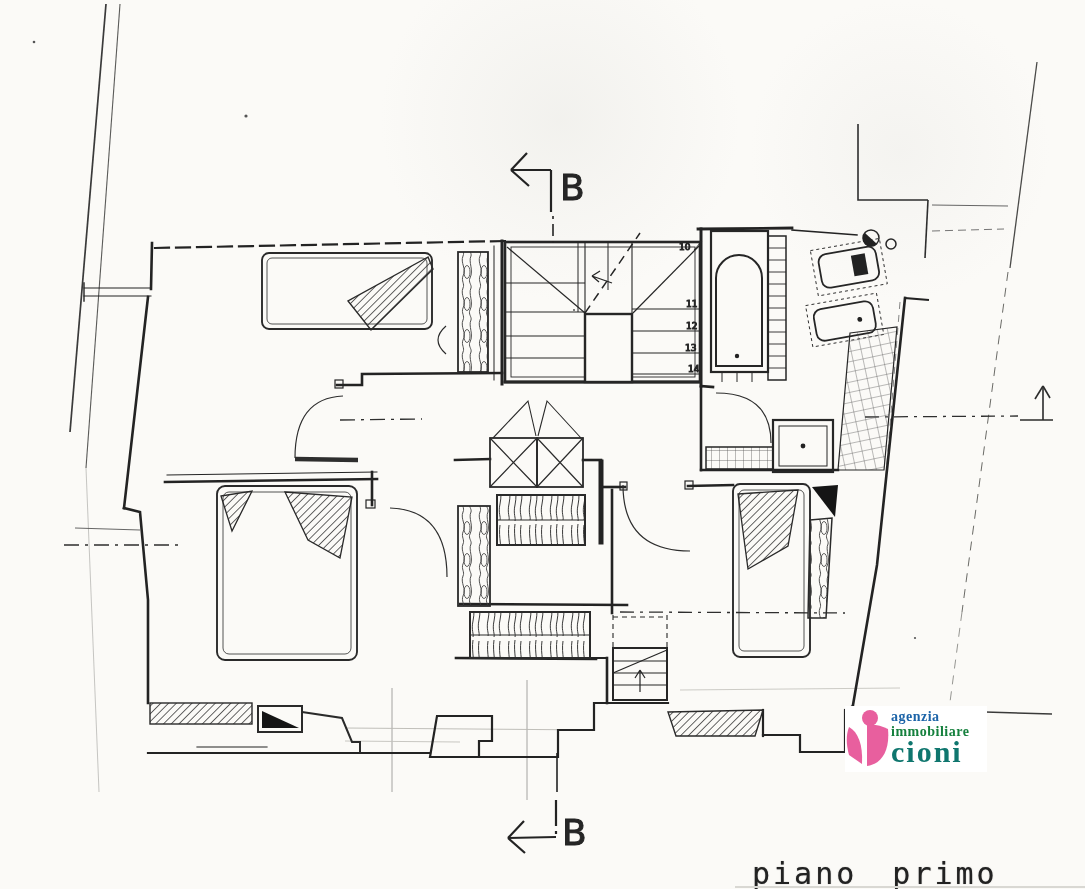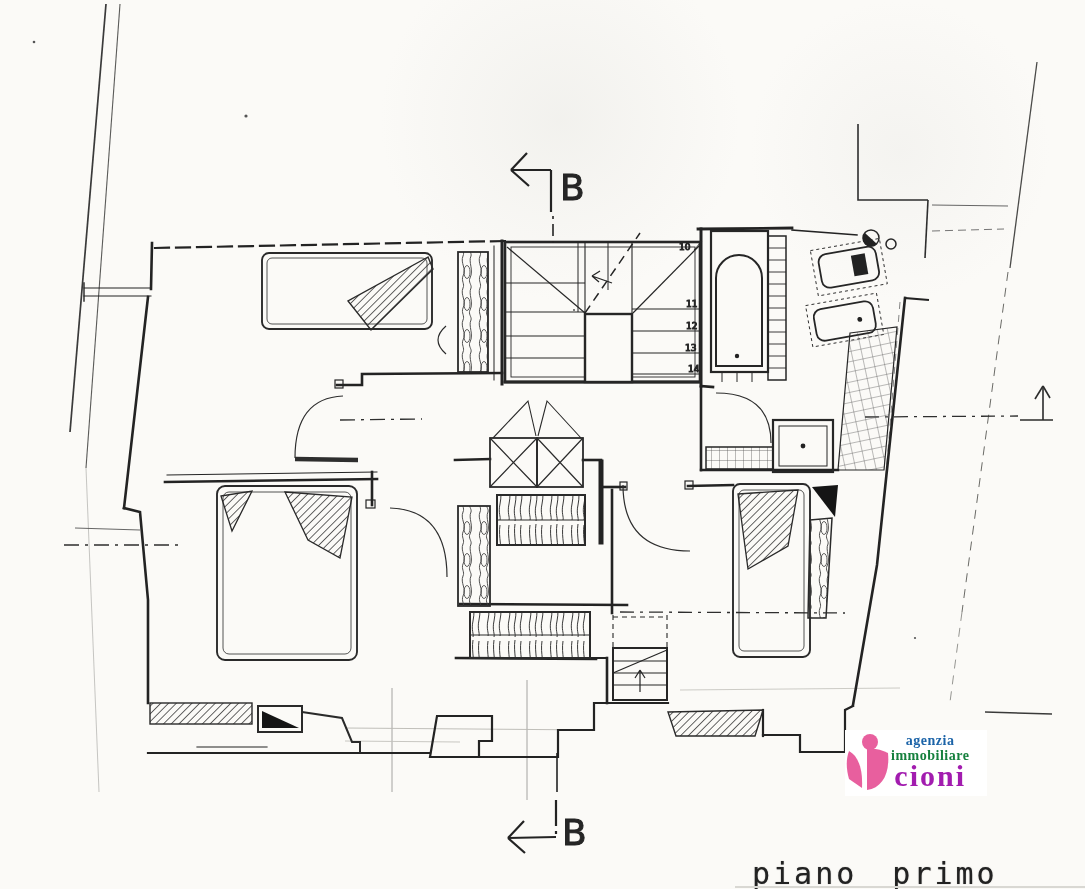--- a/index.html
+++ b/index.html
@@ -9,22 +9,22 @@
       radial-gradient(circle at 560px 120px, rgba(225,225,220,.35), rgba(0,0,0,0) 180px),
       radial-gradient(circle at 900px 150px, rgba(228,228,224,.3), rgba(0,0,0,0) 150px),
       #fbfaf7;
     font-family:"Liberation Sans", sans-serif;
   }
   #plan-svg{position:absolute;left:0;top:0;}
   .lbl{font-family:"DejaVu Sans", sans-serif;fill:#262626;}
   .stairnum{font-family:"DejaVu Sans", sans-serif;font-size:9px;fill:#333;}
   .secB{font-size:36px;font-weight:400;}
   #logo{
-    position:absolute;left:845px;top:730px;width:142px;height:66px;
-    background:#ffffff;display:flex;align-items:flex-start;text-align:center;
+    position:absolute;left:845px;top:706px;width:142px;height:66px;
+    background:#ffffff;display:flex;align-items:flex-start;
   }
   #logo .icon{width:46px;height:62px;flex:0 0 auto;}
   #logo .words{padding-top:3px;line-height:15px;}
   .logo-small{font-family:"Liberation Serif", serif;font-weight:700;font-size:14px;letter-spacing:.5px;}
   .logo-big{font-family:"Liberation Serif", serif;font-weight:700;font-size:30px;line-height:26px;letter-spacing:2px;margin-top:0px;}
   #caption{
     position:absolute;left:752px;top:856px;
     font-family:"DejaVu Sans Mono", monospace;
     font-size:30px;letter-spacing:3px;word-spacing:14px;color:#222;
     text-shadow:0 0 1px rgba(40,40,40,.55);
@@ -319,20 +319,20 @@
 
 <div id="logo">
   <svg class="icon" viewBox="0 0 46 62">
     <circle cx="25" cy="12" r="8" fill="#e85f9e"></circle>
     <path d="M4,21 C13,26 18,38 17,58 L4,49 C1,38 1,29 4,21 Z" fill="#e85f9e"></path>
     <path d="M22,19 L22,60 C37,58 45,44 43,23 C36,19 28,18 22,19 Z" fill="#e85f9e"></path>
   </svg>
   <div class="words">
     <div class="logo-small" style="color:#1c64a8">agenzia</div>
     <div class="logo-small" style="color:#15803d">immobiliare</div>
-    <div class="logo-big" style="color:#a21caf">cioni</div>
+    <div class="logo-big" style="color:#0f766e">cioni</div>
   </div>
 </div>
 
 <div id="caption">piano primo</div>
 <div id="bottom-edge-line"></div>
 
 </div>
 
 </body></html>

